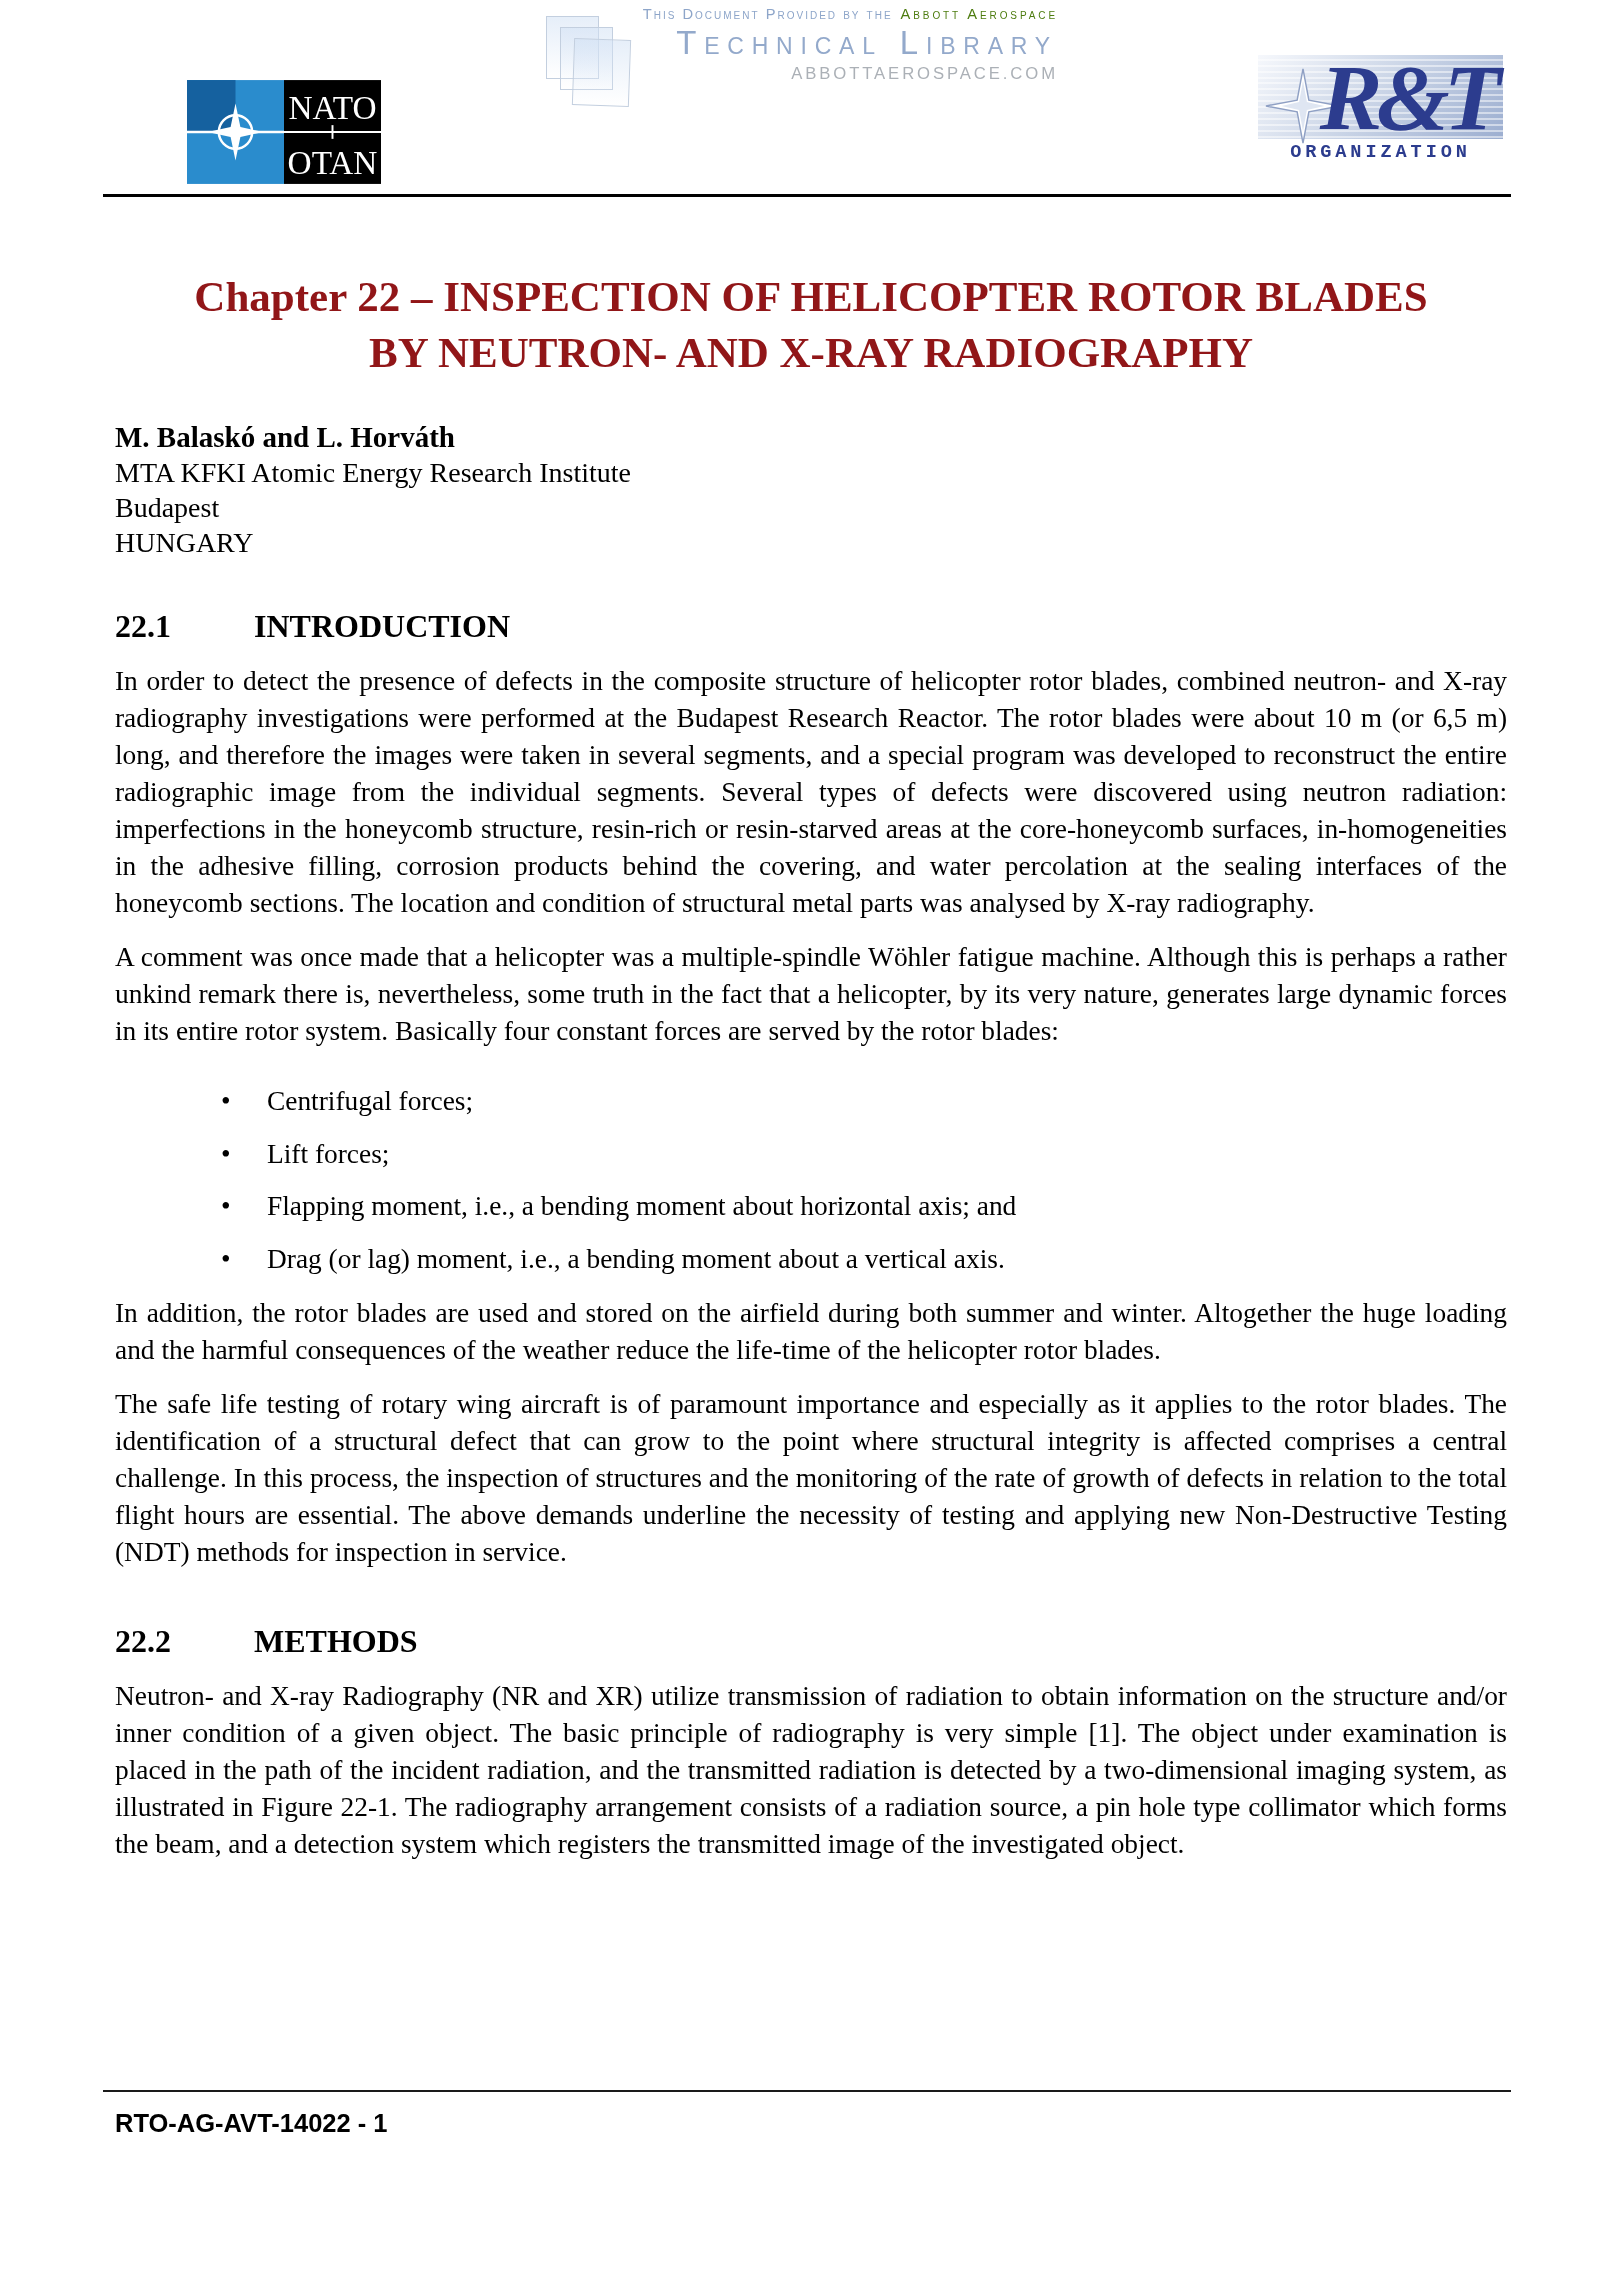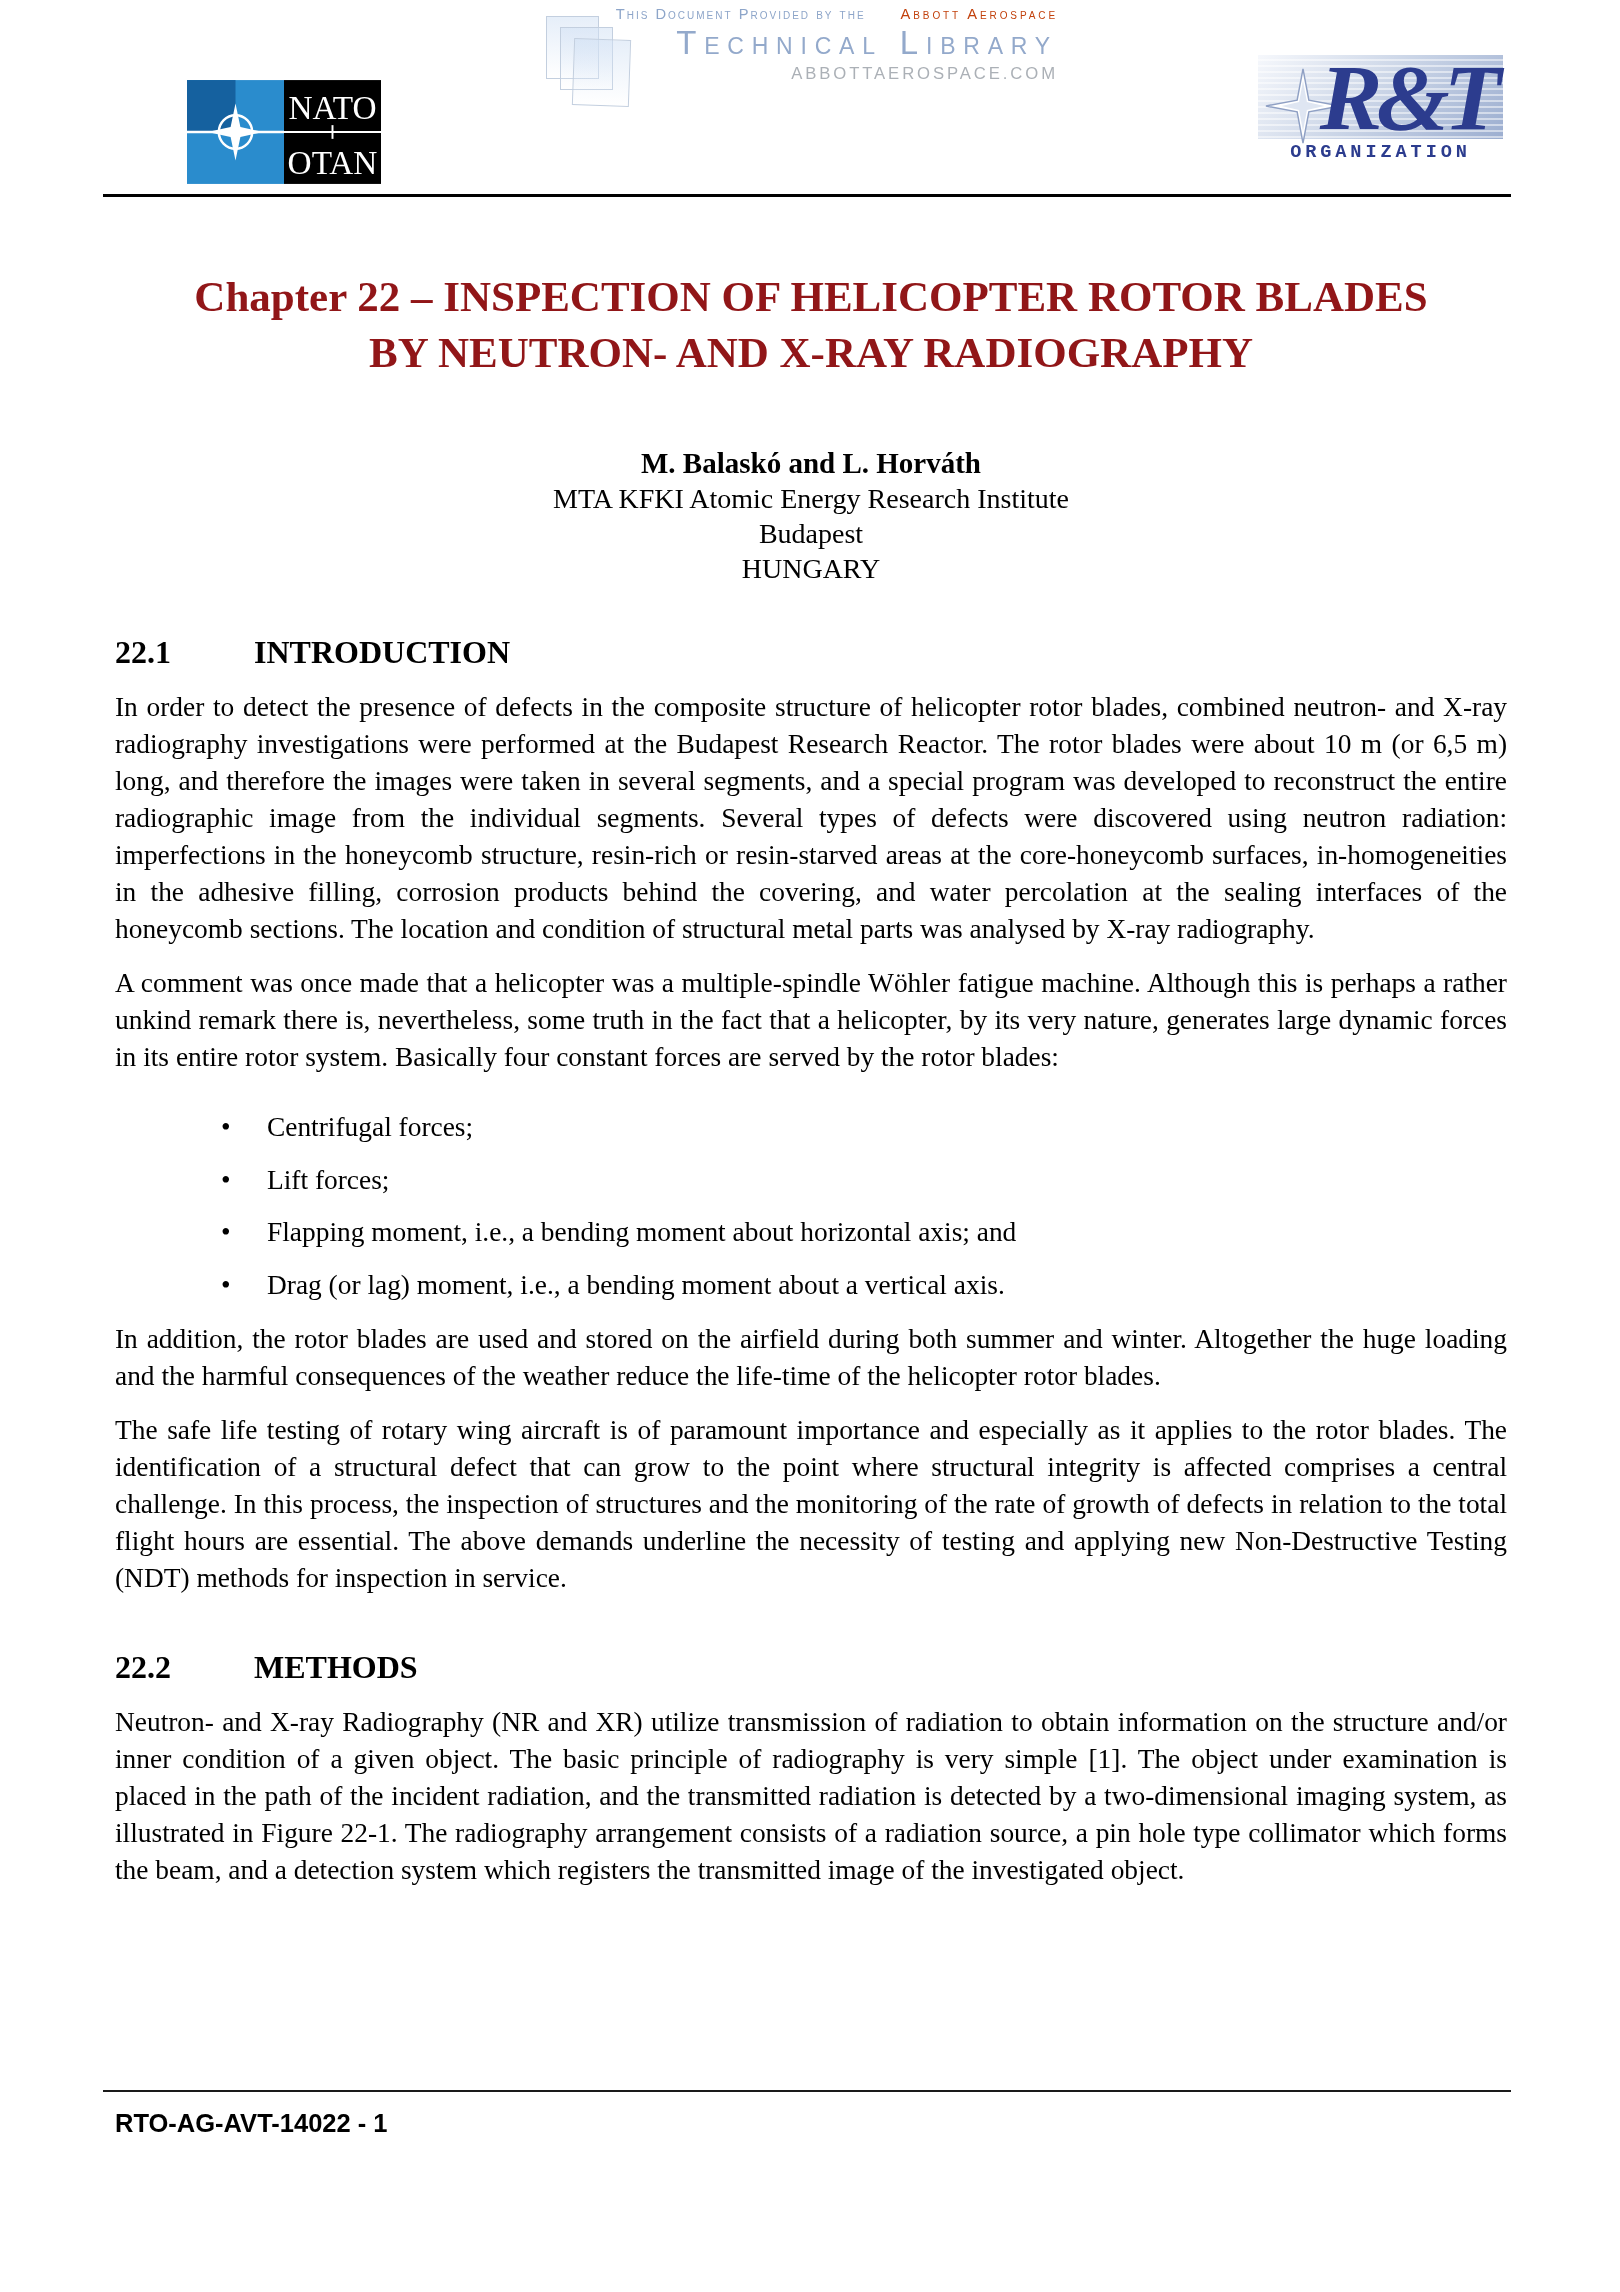--- a/index.html
+++ b/index.html
@@ -7,21 +7,21 @@
     position:relative; width:1620px; height:2293px; margin:0 auto;
     background:#ffffff; font-family:"Liberation Serif", serif; color:#000;
     overflow:hidden;
   }
 
   
   .watermark { position:absolute; top:5.9px; right:562px; text-align:right;
     font-family:"Liberation Sans", sans-serif; user-select:none; }
   .wm-line1 { font-size:14.7px; letter-spacing:2px; font-variant:small-caps;
     color:#8da5c9; white-space:nowrap; }
-  .wm-line1 .wm-brand { color:#c2410c; margin-left:35px; letter-spacing:2.9px;text-align:center; }
+  .wm-line1 .wm-brand { color:#4d7c0f; margin-left:8px; letter-spacing:2.9px;text-align:center; }
   .wm-line2 { font-size:33px; letter-spacing:7.8px; font-variant:small-caps;
     color:#93a9cb; margin-top:2px; white-space:nowrap; }
   .wm-line3 { font-size:16.7px; letter-spacing:2.9px; color:#abb0b6;
     text-transform:uppercase; margin-top:2px; white-space:nowrap; }
   .wm-icon { position:absolute; left:546px; top:15.7px; width:108px; height:93px; }
   .wm-page { position:absolute; border:1px solid #c3cfdf; background:linear-gradient(180deg, rgba(210,225,244,.55), rgba(255,255,255,.1)); }
   .wm-page.p1 { left:0;   top:0;    width:51px; height:61px; }
   .wm-page.p2 { left:13.7px; top:11.8px; width:51px; height:61px; }
   .wm-page.p3 { left:27.4px; top:23.5px; width:55px; height:65px; transform:rotate(2deg); }
 
@@ -39,21 +39,21 @@
   .rto-org { margin-top:2.9px; font-family:Liberation Mono, monospace; font-weight:bold;
     font-size:18.6px; letter-spacing:3.9px; color:#2c3c8e; }
 
   .top-rule { position:absolute; left:103px; right:109px; top:194px;
     border-top:3.9px solid #000; }
 
   
   .main { position:absolute; left:115px; top:241px; width:1392px; }
   .doc-title { text-align:center; color:#911618; font-weight:bold;
     font-size:43px; line-height:56px; margin:28px 0 0; }
-  .authors { text-align:center; margin-top:65px; font-size:28px; line-height:35px; }
+  .authors { text-align:left; margin-top:39px; font-size:28px; line-height:35px; }
   .authors .names { font-weight:bold; font-size:29px; }
 
   .section-heading { display:flex; font-weight:bold; font-size:32px;
     line-height:39px; margin:51px 0 0;gap:36px; }
   .section-heading.first { margin-top:47px; }
   .section-number { width:103px; flex:0 0 103px; }
 
   .body-par { font-size:27.4px; line-height:37px; text-align:justify;
     margin:17px 0 0; }
 

